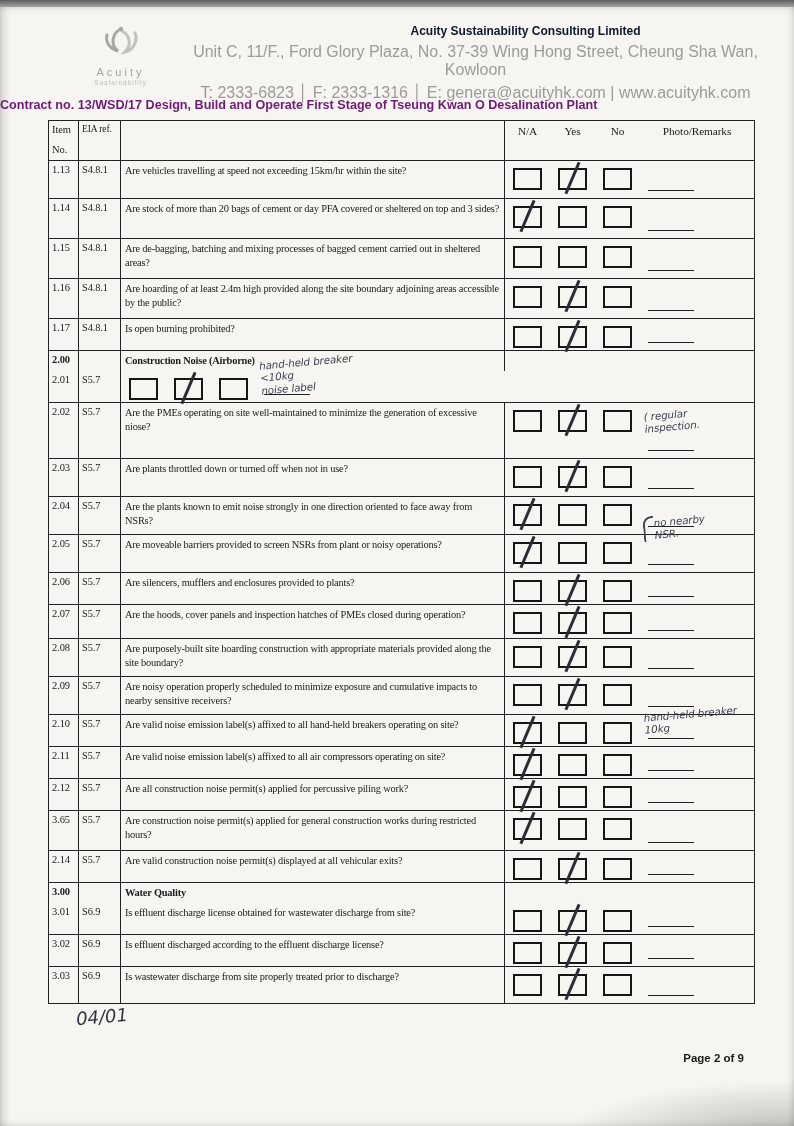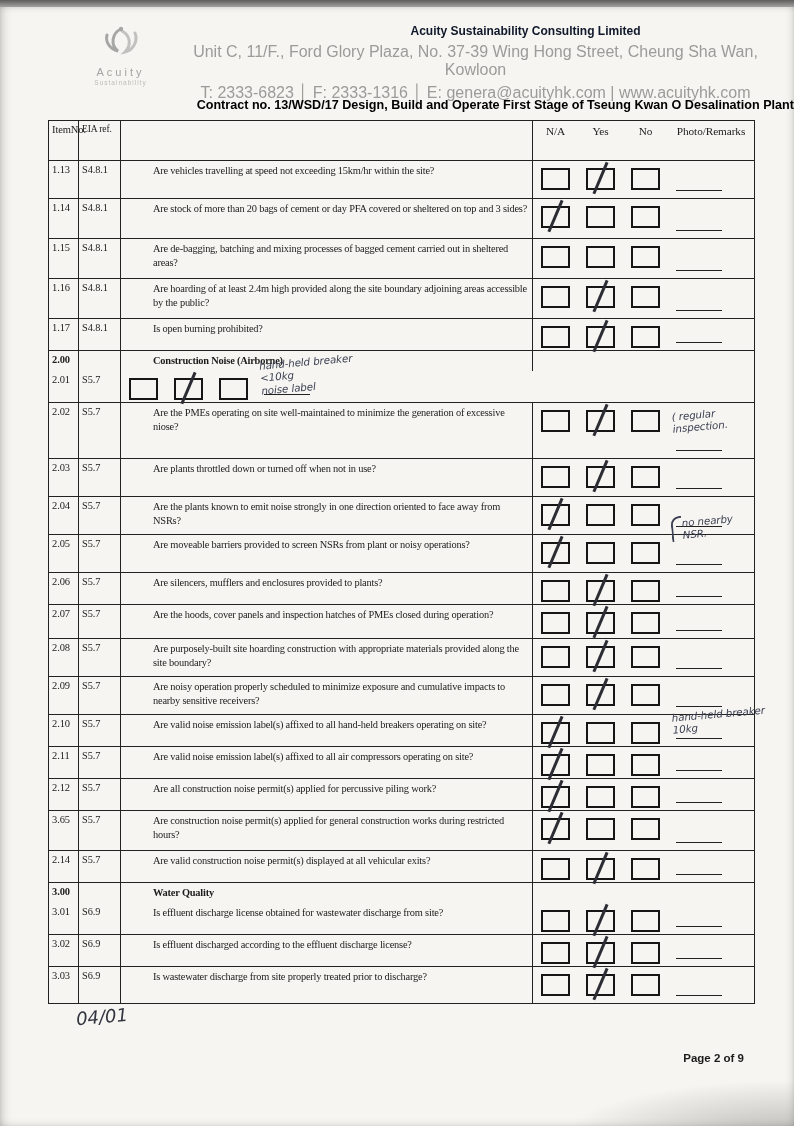--- a/index.html
+++ b/index.html
@@ -24,39 +24,39 @@
   .letterhead{position:absolute;top:20px;left:48px;right:36px;display:flex;}
   .logo{width:145px;display:flex;flex-direction:column;align-items:center;padding-top:4px;}
   .logo-name{font-family:"Liberation Sans",sans-serif;font-size:11px;color:#a3a3a3;
     letter-spacing:3px;margin-top:2px;}
   .logo-sub{font-family:"Liberation Sans",sans-serif;font-size:6.5px;color:#bdbcba;
     letter-spacing:1px;margin-top:1px;}
   .head-text{flex:1;text-align:center;font-family:"Liberation Sans",sans-serif;}
   .company{font-size:12px;font-weight:bold;color:#0f172a;margin-left:100px;margin-top:4px;}
   .addr{font-size:16px;color:#9c9b99;margin-top:5px;}
   
-  .doc-title{position:absolute;top:98px;left:0;right:0;text-align:right;
-    font-family:"Liberation Sans",sans-serif;font-weight:bold;font-size:12.6px;color:#000000;}
+  .doc-title{position:absolute;top:98px;left:0;right:0;text-align:left;
+    font-family:"Liberation Sans",sans-serif;font-weight:bold;font-size:12.6px;color:#701a75;}
   
   .tbl{position:absolute;top:120px;left:48px;width:707px;border:1.5px solid #222;
     box-sizing:border-box;background:transparent;}
   .row{display:flex;border-bottom:1px solid #222;position:relative;box-sizing:border-box;}
   .row.section{border-bottom:none;}
   #rows .row:last-child{border-bottom:none;}
   .c{padding:2px 3px;font-size:10.4px;line-height:1.32;box-sizing:border-box;letter-spacing:-.1px;}
   .ci{width:30px;border-right:1px solid #222;font-size:10.5px;}
   .ce{width:42px;border-right:1px solid #222;font-size:10.3px;}
-  .cq{width:384px;border-right:1px solid #222;padding:3px 4px 2px 4px;letter-spacing:-.2px;margin-left:28px;}
+  .cq{width:384px;border-right:1px solid #222;padding:3px 4px 2px 4px;letter-spacing:-.2px;}
   .cb{width:45px;display:flex;justify-content:center;align-items:flex-start;padding-top:7px;}
   .crem{flex:1;position:relative;}
   .section .ci,.section .cq{font-weight:bold;}
   .cfill{flex:1;}
   
   .hrow{height:40px;border-bottom:1px solid #222;}
-  .hitem{display:flex;flex-direction:row;justify-content:space-between;padding-bottom:3px;}
+  .hitem{display:flex;flex-direction:column;justify-content:space-between;padding-bottom:3px;}
   .hl{font-size:11.3px;text-align:center;padding-top:3px;align-items:flex-start;display:block;}
   .hrem{font-size:11.3px;text-align:center;padding-top:3px;}
   
   .box{width:25px;height:18px;border:2px solid #161616;position:relative;background:transparent;}
   .box.checked::after{content:"";position:absolute;left:11px;top:-9px;width:2.6px;height:34px;
     background:#2c2c34;transform:rotate(23deg);}
   
   .rline{position:absolute;left:8px;bottom:7px;width:46px;border-bottom:1.5px solid #222;}
   .hw{position:absolute;left:4px;top:2px;font-family:"DejaVu Sans",sans-serif;
     font-style:italic;font-size:10.3px;color:#3d4254;transform:rotate(-5deg);

